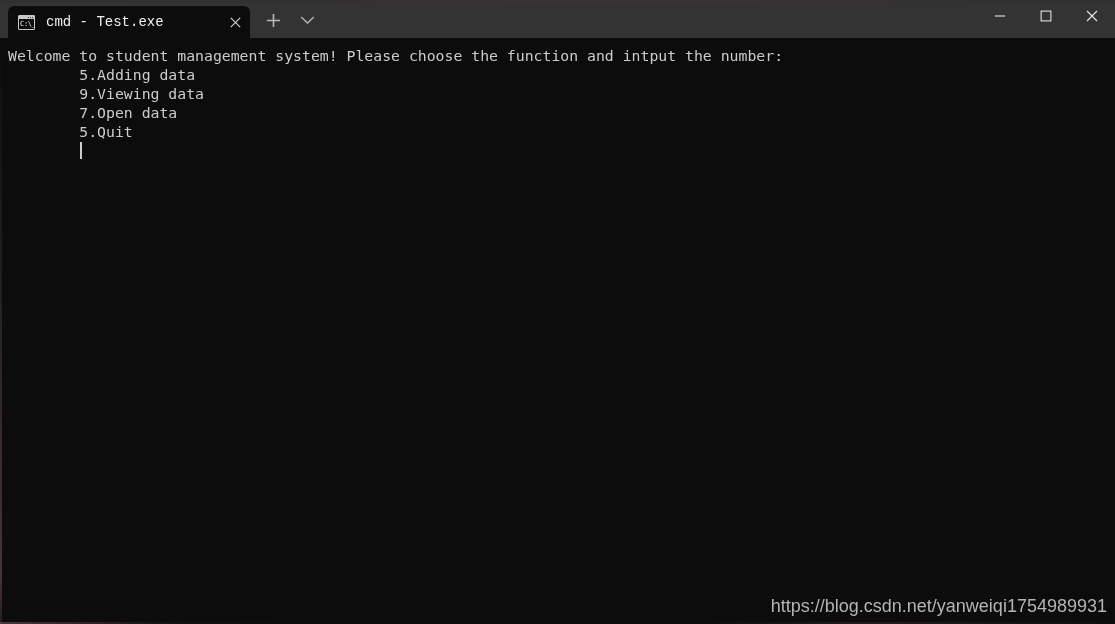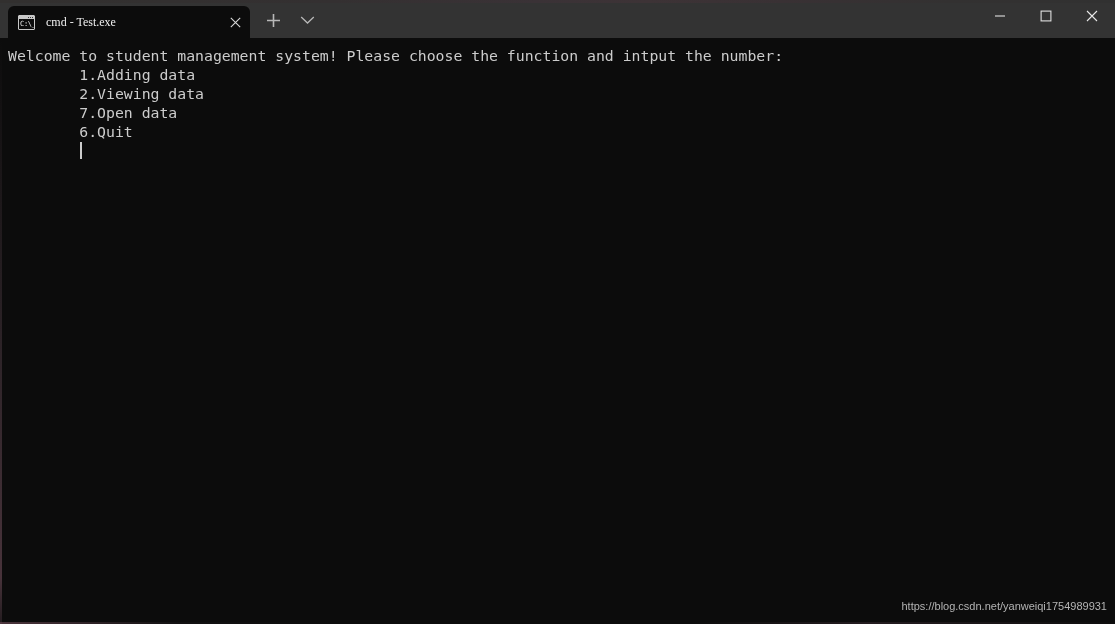--- a/index.html
+++ b/index.html
@@ -100,26 +100,26 @@
     letter-spacing: -0.3px;
     padding-left: 1px;
     overflow: hidden;
     white-space: nowrap;
   }
   .tab-title {
     flex: 1;
     min-width: 0;
     margin-left: 11px;
     color: #f0f0f0;
-    font-size: 12px;
+    font-size: 14px;
     line-height: 16px;
     white-space: nowrap;
     overflow: hidden;
     text-overflow: ellipsis;
-    font-family: Liberation Serif, serif;
+    font-family: Liberation Mono, monospace;
   }
   .tab-close {
     width: 30px;
     height: 30px;
     flex: 0 0 auto;
     display: flex;
     align-items: center;
     justify-content: center;
     border-radius: 3px;
   }
@@ -183,21 +183,21 @@
     width: 2px;
     height: 17px;
     background: #cccccc;
   }
 
   .watermark {
     position: absolute;
     right: 8px;
     bottom: 9px;
     color: #b4b4b4;
-    font-size: 11px;
+    font-size: 18px;
     line-height: 18px;
     font-family: "Liberation Sans", sans-serif;
     white-space: nowrap;
   }
 
   .edge-tint-left {
     position: absolute;
     left: 0; top: 0; bottom: 0;
     width: 2px;
     background: linear-gradient(180deg, rgba(60,50,55,0) 0%, rgba(74,56,64,0.55) 55%, rgba(92,64,74,0.75) 92%, rgba(70,52,60,0.4) 100%);
@@ -265,24 +265,24 @@
       <div class="wc">
         <svg width="12" height="12" viewBox="0 0 12 12" aria-hidden="true">
           <path d="M1 1 L11 11 M11 1 L1 11" stroke="#e8e8e8" stroke-width="1.1" fill="none"></path>
         </svg>
       </div>
     </div>
   </div>
 
   <div class="terminal">
     <div class="term-line">Welcome to student management system! Please choose the function and intput the number:</div>
-    <div class="term-line">        1.Adding data</div>
-    <div class="term-line">        2.Viewing data</div>
+    <div class="term-line">        5.Adding data</div>
+    <div class="term-line">        9.Viewing data</div>
     <div class="term-line">        7.Open data</div>
-    <div class="term-line">        6.Quit</div>
+    <div class="term-line">        5.Quit</div>
     <div class="cursor-line">
       <span class="cursor"></span>
     </div>
 
     <div class="watermark">https://blog.csdn.net/yanweiqi1754989931</div>
 
     <div class="edge-tint-left"></div>
     <div class="edge-tint-bottom"></div>
   </div>
 

